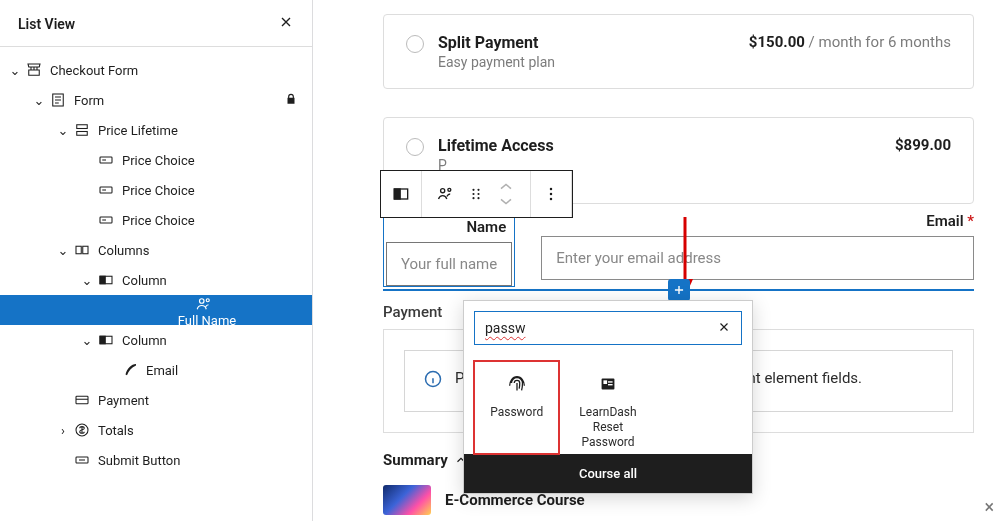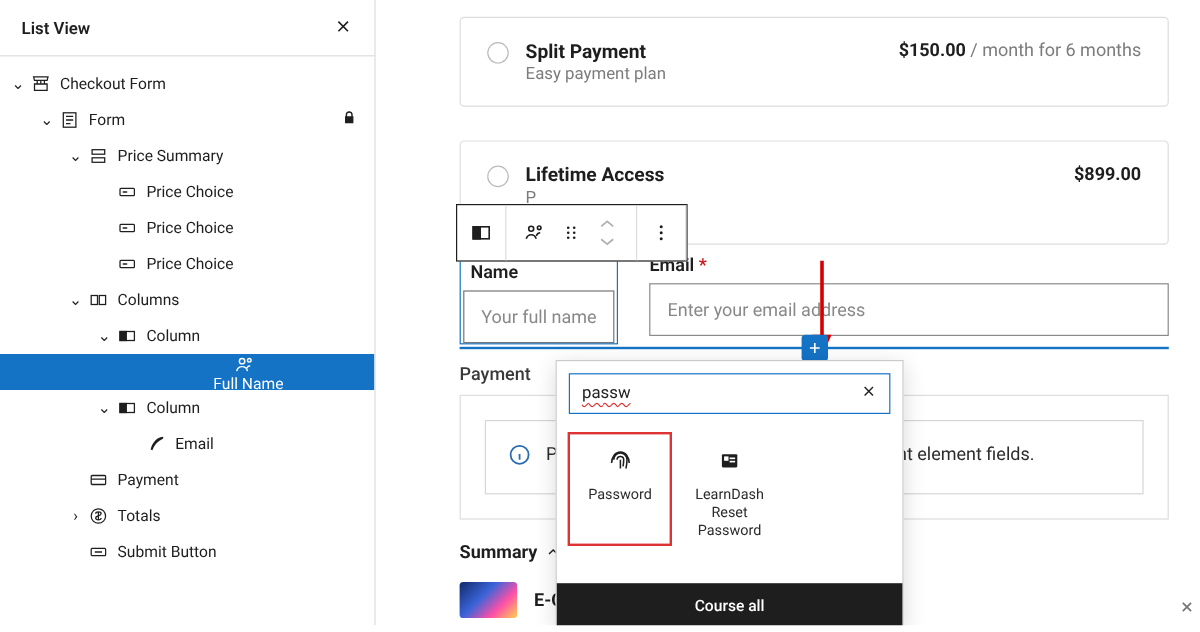--- a/index.html
+++ b/index.html
@@ -25,21 +25,21 @@
   .radio { width: 18px; height: 18px; border: 1px solid #bbb; border-radius: 50%; margin-right: 14px; margin-top: 2px; flex-shrink:0; }
   .opt-title { font-size: 16px; font-weight: 700; color: #1e1e1e; }
   .opt-sub { font-size: 14px; color: #7c7c7c; margin-top: 2px; }
   .opt-right { margin-left: auto; font-size: 15px; color: #1e1e1e; }
   .opt-right .muted { color: #7c7c7c; }
   .block-toolbar { position:absolute; left:-4px; top:52px; display:flex; background:#fff; border:1px solid #1e1e1e; height:48px; z-index:3; }
   .tb-seg { display:flex; align-items:center; border-right:1px solid #ddd; padding:0 10px; height:100%; }
   .tb-seg svg { width:20px; height:20px; }
   .tb-btn { display:flex; align-items:center; justify-content:center; width:28px; height:28px; }
   
-  .fields { display:flex; gap:26px; margin-top: -2px; }
+  .fields { display:flex; gap:26px; margin-top: -2px; text-align: right; }
   .field { flex:1; }
   .field-label { font-size:15px; font-weight:600; margin-bottom:6px; color:#1e1e1e; }
   .req { color:#cc1818; }
   .name-col { border:1.5px solid #1573c6; padding: 2px 2px 0 2px; }
   .name-col .field-label { padding: 3px 6px 0; }
   .input { width:100%; height:44px; border:1px solid #8a8a8a; font-size:15px; padding:0 14px; color:#888; display:flex; align-items:center; }
   .name-col .input { border-color:#767676; }
   .insert-line { position:relative; height:2px; background:#1573c6; margin-top:2px; }
   .insert-plus { position:absolute; left:50%; top:50%; transform:translate(-50%,-50%); width:22px; height:22px; background:#1573c6; color:#fff; display:flex; align-items:center; justify-content:center; border-radius:3px; }
   .insert-plus svg { width:14px; height:14px; stroke:#fff; }
@@ -47,21 +47,21 @@
   .section-label { font-size:15px; color:#3a3a3a; margin-top:12px; margin-bottom:8px; font-weight:500; }
   .notice { border:1px solid #ddd; padding:20px; }
   .notice-inner { border:1px solid #d6d6d6; padding:18px 18px; display:flex; align-items:flex-start; gap:12px; font-size:15px; color:#2c2c2c; }
   .info-icon svg { width:20px; height:20px; }
   .summary-line { display:flex; align-items:center; gap:6px; font-size:15px; font-weight:700; color:#1e1e1e; margin-top:18px; }
   
   .inserter { position:absolute; left:150px; top:300px; width:290px; background:#fff; border:1px solid #ccc; box-shadow:0 4px 18px rgba(0,0,0,.16); z-index:5; }
   .inserter-search { margin:10px; height:34px; border:1.5px solid #1573c6; display:flex; align-items:center; padding:0 10px; font-size:14px; position:relative; }
   .inserter-search .txt { flex:1; color:#222; text-decoration: underline wavy #d33 1px; text-underline-offset:3px; }
   .inserter-search .xbtn svg { width:14px; height:14px; }
-  .inserter-grid { display:flex; padding:6px 10px 32px; gap:6px; }
+  .inserter-grid { display:flex; padding:6px 10px 0; gap:6px; }
   .ins-item { flex:1; text-align:center; padding:8px 2px 4px; font-size:12px; color:#2c2c2c; position:relative; }
   .ins-item .ico { height:30px; display:flex; align-items:center; justify-content:center; margin-bottom:6px; }
   .ins-item .ico svg { width:22px; height:22px; }
   .ins-item.highlight { outline:2px solid #d33; outline-offset:-1px; }
   .ins-item .lbl { line-height:1.25; }
   .browse { background:#1e1e1e; color:#fff; text-align:center; font-size:13px; padding:12px 0; font-weight:500; }
   .dismiss { position:absolute; right:6px; bottom:4px; color:#777; font-size:18px; }
   
   .course-card { display:flex; align-items:center; gap:14px; margin-top:16px; }
   .course-thumb { width:48px; height:30px; background:linear-gradient(135deg,#102a6b,#3c64d8 40%,#ff50a8 70%,#ffd24d); border-radius:3px; }
@@ -108,21 +108,21 @@
       </div>
 
       <div class="node" style="padding-left:54px">
         <span class="caret">⌄</span>
         <span class="icon">
             <svg viewBox="0 0 24 24" fill="none" stroke="#1e1e1e" stroke-width="1.4">
               <rect x="5" y="5" width="14" height="5"></rect>
               <rect x="5" y="14" width="14" height="5"></rect>
             </svg>
           </span>
-        <span>Price Summary</span>
+        <span>Price Lifetime</span>
       </div>
 
       <div class="node" style="padding-left:96px">
         <span class="icon">
             <svg viewBox="0 0 24 24" fill="none" stroke="#1e1e1e" stroke-width="1.4">
               <rect x="4" y="8" width="16" height="8" rx="1"></rect>
               <path d="M7 12h5"></path>
             </svg>
           </span>
         <span>Price Choice</span>

